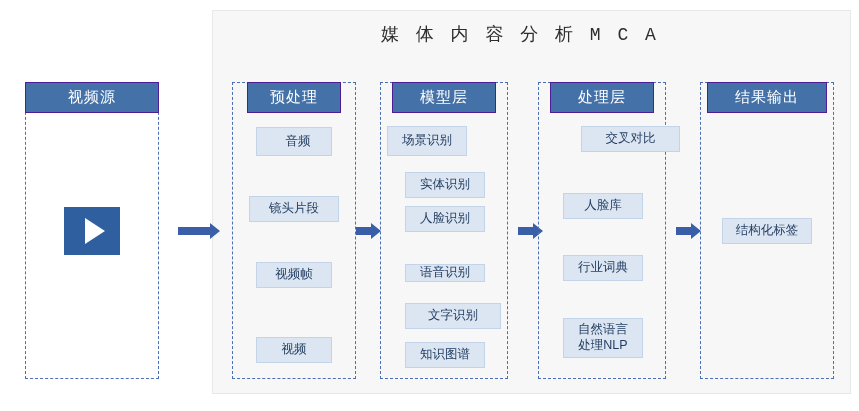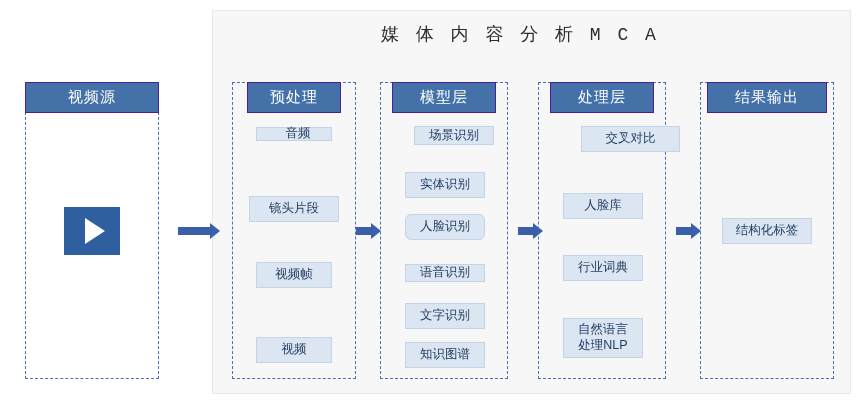--- a/index.html
+++ b/index.html
@@ -122,37 +122,37 @@
     <div class="play-tri"></div>
   </div>
 
   <div class="arrow" style="left:178px; top:227px; width:42px;">
     <div class="shaft"></div>
     <div class="head"></div>
   </div>
 
   <div class="column" style="left:232px; top:82px; width:124px; height:297px;"></div>
   <div class="col-header" style="left:247px; top:82px; width:94px; height:31px;">预处理</div>
-  <div class="chip" style="left:256px; top:127px; width:76px; height:14px;padding-left:12px;">音频</div>
+  <div class="chip" style="left:256px; top:127px; width:76px; height:29px;padding-left:12px;">音频</div>
   <div class="chip" style="left:249px; top:196px; width:90px; height:26px;">镜头片段</div>
   <div class="chip" style="left:256px; top:262px; width:76px; height:26px;">视频帧</div>
   <div class="chip" style="left:256px; top:337px; width:76px; height:26px;">视频</div>
 
   <div class="arrow" style="left:356px; top:227px; width:25px;">
     <div class="shaft"></div>
     <div class="head"></div>
   </div>
 
   <div class="column" style="left:380px; top:82px; width:128px; height:297px;"></div>
   <div class="col-header" style="left:392px; top:82px; width:104px; height:31px;">模型层</div>
-  <div class="chip" style="left:414px; top:126px; width:80px; height:19px;">场景识别</div>
+  <div class="chip" style="left:387px; top:126px; width:80px; height:30px;">场景识别</div>
   <div class="chip" style="left:405px; top:172px; width:80px; height:26px;">实体识别</div>
-  <div class="chip" style="left:405px; top:214px; width:80px; height:26px;border-radius:6px;">人脸识别</div>
+  <div class="chip" style="left:405px; top:206px; width:80px; height:26px;">人脸识别</div>
   <div class="chip" style="left:405px; top:264px; width:80px; height:18px;">语音识别</div>
-  <div class="chip" style="left:405px; top:303px; width:80px; height:26px;">文字识别</div>
+  <div class="chip" style="left:405px; top:303px; width:96px; height:26px;">文字识别</div>
   <div class="chip" style="left:405px; top:342px; width:80px; height:26px;">知识图谱</div>
 
   <div class="arrow" style="left:518px; top:227px; width:25px;">
     <div class="shaft"></div>
     <div class="head"></div>
   </div>
 
   <div class="column" style="left:538px; top:82px; width:128px; height:297px;"></div>
   <div class="col-header" style="left:550px; top:82px; width:104px; height:31px;">处理层</div>
   <div class="chip" style="left:581px; top:126px; width:99px; height:26px;">交叉对比</div>

